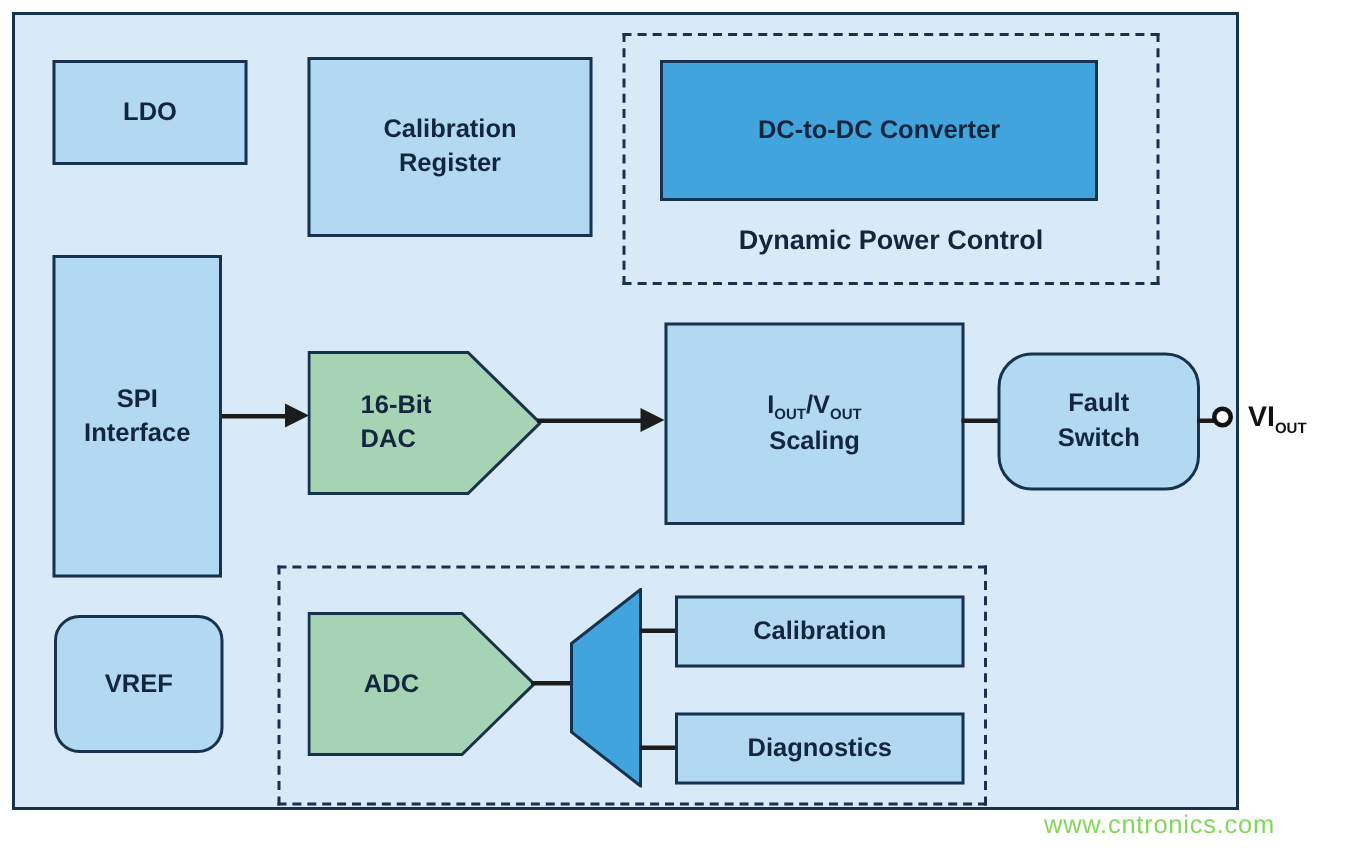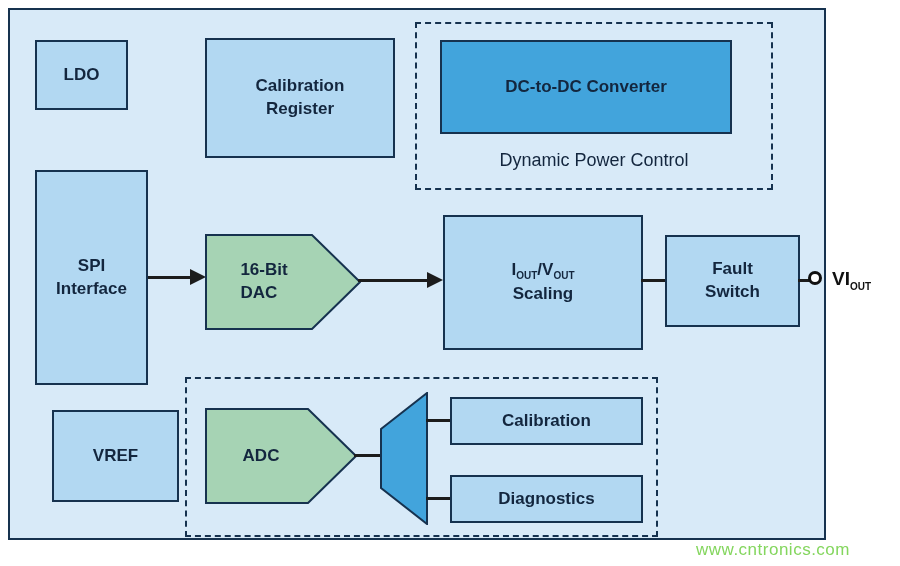--- a/index.html
+++ b/index.html
@@ -25,32 +25,32 @@
   .arrowhead{position:absolute;width:0;height:0;border-top:8px solid transparent;
              border-bottom:8px solid transparent;border-left:16px solid var(--line);}
   .shape{position:absolute;}
   .shape-label{position:absolute;display:flex;align-items:center;justify-content:center;
                text-align:left;font-weight:bold;color:var(--text);font-size:17px;line-height:1.35;}
   sub{font-size:10px;font-weight:bold;}
   .terminal{position:absolute;width:14px;height:14px;border:3px solid #111;border-radius:50%;
             background:#fff;}
   .outlabel{position:absolute;font-weight:bold;font-size:19px;color:#111;white-space:nowrap;}
   .dpc-label{position:absolute;left:415px;top:150px;width:358px;text-align:center;
-             font-weight:normal;font-size:18px;color:var(--text);}
+             font-weight:bold;font-size:18px;color:var(--text);}
   .watermark{position:absolute;left:696px;top:540px;font-size:17px;color:var(--watermark);
              letter-spacing:.5px;}
 </style>
 </head>
 <body>
 
 <div class="stage">
 
   <div class="frame"></div>
 
-  <div class="box" style="left:35px;top:40px;width:93px;height:70px;">
+  <div class="box" style="left:35px;top:40px;width:130px;height:70px;">
     <span>LDO</span>
   </div>
 
   <div class="box" style="left:205px;top:38px;width:190px;height:120px;">
     <span>
       <span>Calibration</span><br>
       <span>Register</span>
     </span>
   </div>
 
@@ -85,34 +85,34 @@
 
   <div class="box" style="left:443px;top:215px;width:200px;height:135px;">
     <span>
       <span><span>I</span><sub>OUT</sub><span>/V</span><sub>OUT</sub></span><br>
       <span>Scaling</span>
     </span>
   </div>
 
   <div class="hline" style="left:641px;top:279px;width:26px;"></div>
 
-  <div class="box" style="left:665px;top:235px;width:135px;height:92px;">
+  <div class="box" style="left:665px;top:235px;width:135px;height:92px;border-radius:23px;">
     <span>
       <span>Fault</span><br>
       <span>Switch</span>
     </span>
   </div>
 
   <div class="hline" style="left:798px;top:279px;width:12px;"></div>
   <div class="terminal" style="left:808px;top:271px;"></div>
   <div class="outlabel" style="left:832px;top:268px;">
     <span>VI</span><sub>OUT</sub>
   </div>
 
-  <div class="box" style="left:52px;top:410px;width:127px;height:92px;">
+  <div class="box" style="left:36px;top:410px;width:113px;height:92px;border-radius:17px;">
     <span>VREF</span>
   </div>
 
   <div class="dashed" style="left:185px;top:377px;width:473px;height:160px;"></div>
 
   <svg class="shape" style="left:205px;top:408px;" width="152" height="96" viewBox="0 0 152 96">
     <polygon points="1,1 103,1 151,48 103,95 1,95" style="fill:var(--green);stroke:var(--border);stroke-width:2;"></polygon>
   </svg>
   <div class="shape-label" style="left:205px;top:408px;width:112px;height:96px;">
     <span>ADC</span>

